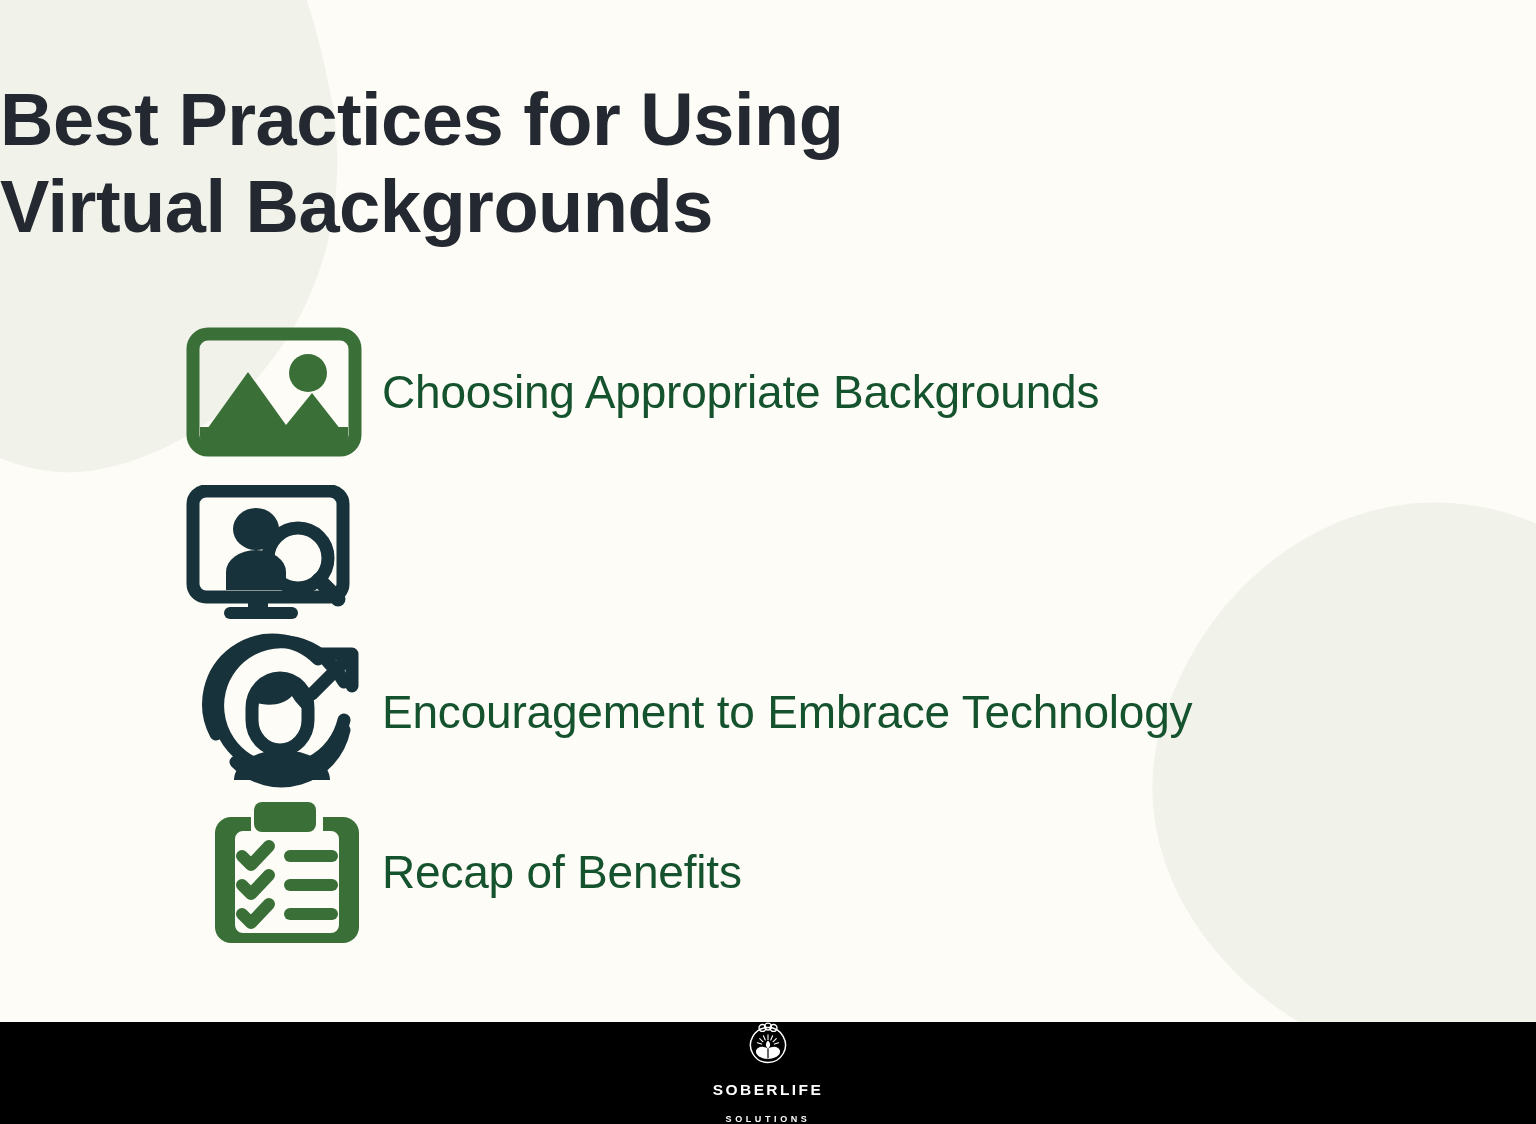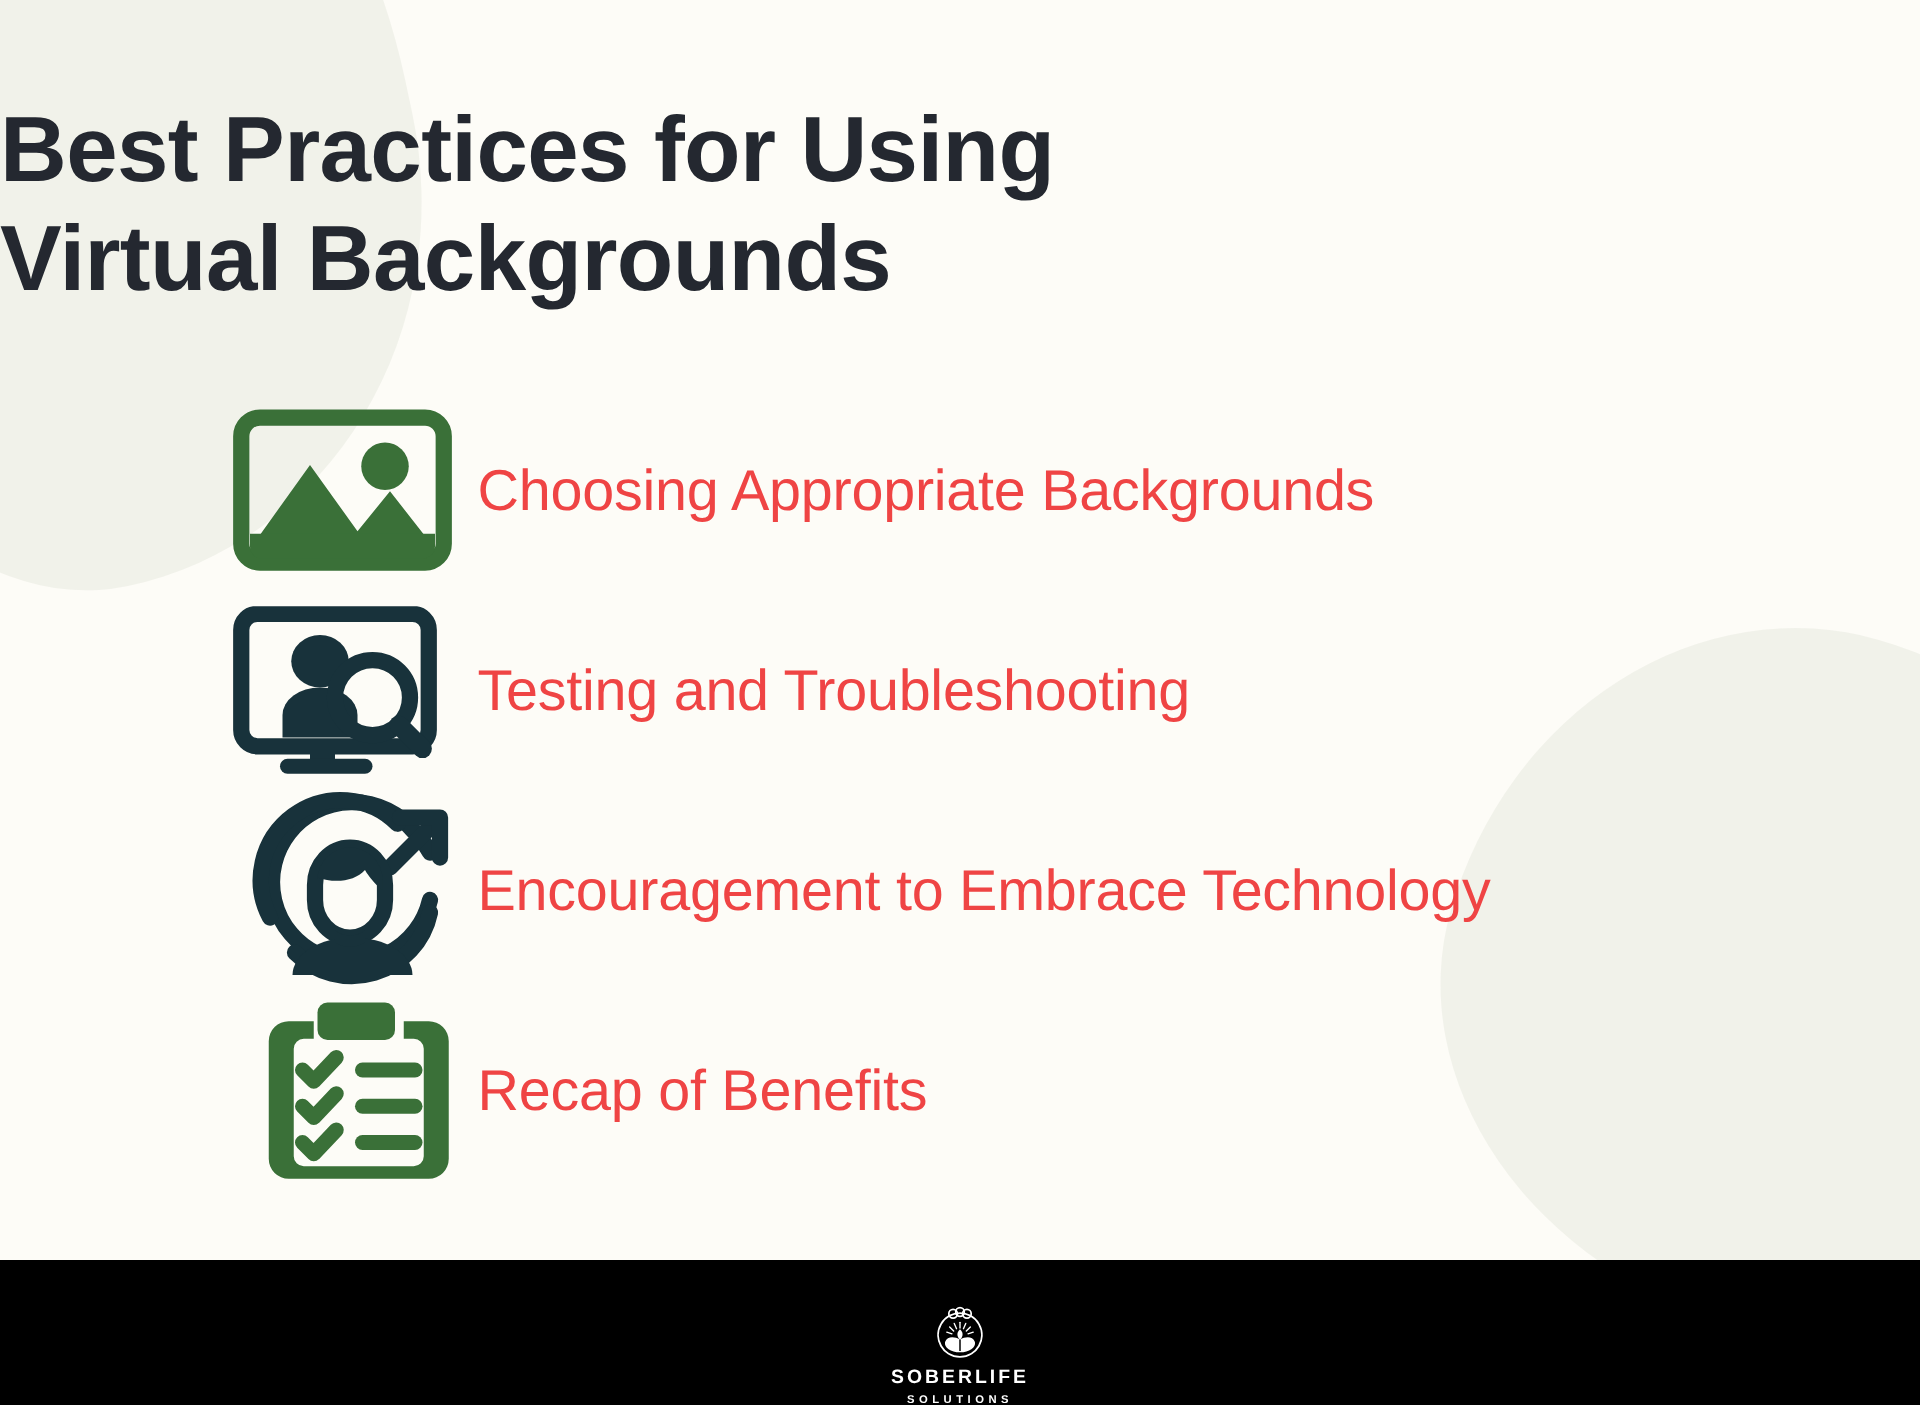--- a/index.html
+++ b/index.html
@@ -57,35 +57,35 @@
   .icon-wrap {
     width:196px;
     min-width:196px;
     height:150px;
     display:flex;
     align-items:center;
     justify-content:flex-start;
   }
   .row-label {
     font-size:46px;
-    color:#ef4444;
+    color:#14532d;
     letter-spacing:-0.2px;
     white-space:nowrap;
   }
 
   
   #footer {
     position:absolute;
     left:0; right:0; bottom:0;
-    height:116px;
+    height:102px;
     background:#000;
     display:flex;
     flex-direction:column;
     align-items:center;
-    justify-content:flex-end;
+    justify-content:space-between;
     gap:3px;
   }
   #logo-mark { display:block; }
   #logo-name {
     color:#fff;
     font-size:15.5px;
     font-weight:bold;
     letter-spacing:2.4px;
     line-height:1;
   }
@@ -128,21 +128,20 @@
         <svg width="180" height="135" viewBox="0 0 180 135">
           <rect x="7" y="6" width="150" height="106" rx="13" ry="13" fill="none" stroke="#18323b" stroke-width="13"></rect>
           <rect x="62" y="111" width="20" height="16" fill="#18323b"></rect>
           <rect x="38" y="122" width="74" height="12" rx="6" fill="#18323b"></rect>
           <ellipse cx="70" cy="44" rx="23" ry="21" fill="#18323b"></ellipse>
           <path d="M40 105 v-18 a30 22 0 0 1 60 0 v18 Z" fill="#18323b"></path>
           <circle cx="112" cy="73" r="30" fill="none" stroke="#18323b" stroke-width="13"></circle>
           <line x1="133" y1="95" x2="152" y2="114" stroke="#18323b" stroke-width="15" stroke-linecap="round"></line>
         </svg>
       </div>
-      <div class="row-label">Testing and Troubleshooting</div>
     </div>
 
     <div class="row">
       <div class="icon-wrap">
         <svg width="170" height="160" viewBox="0 0 170 160" style="margin-left:10px">
           <path d="M135 33 A64 64 0 1 0 148 88 M148 50 A64 64 0 0 0 138 36" fill="none" stroke="#18323b" stroke-width="13" stroke-linecap="round"></path>
           <path d="M20 102 A64 64 0 0 1 122 27" fill="none" stroke="#18323b" stroke-width="13" stroke-linecap="round"></path>
           <path d="M148 98 A64 64 0 0 1 40 130" fill="none" stroke="#18323b" stroke-width="13" stroke-linecap="round"></path>
           <path d="M116 62 L150 28" stroke="#18323b" stroke-width="13" stroke-linecap="round"></path>
           <path d="M124 22 L156 22 L156 54" fill="none" stroke="#18323b" stroke-width="13" stroke-linecap="round" stroke-linejoin="round"></path>

